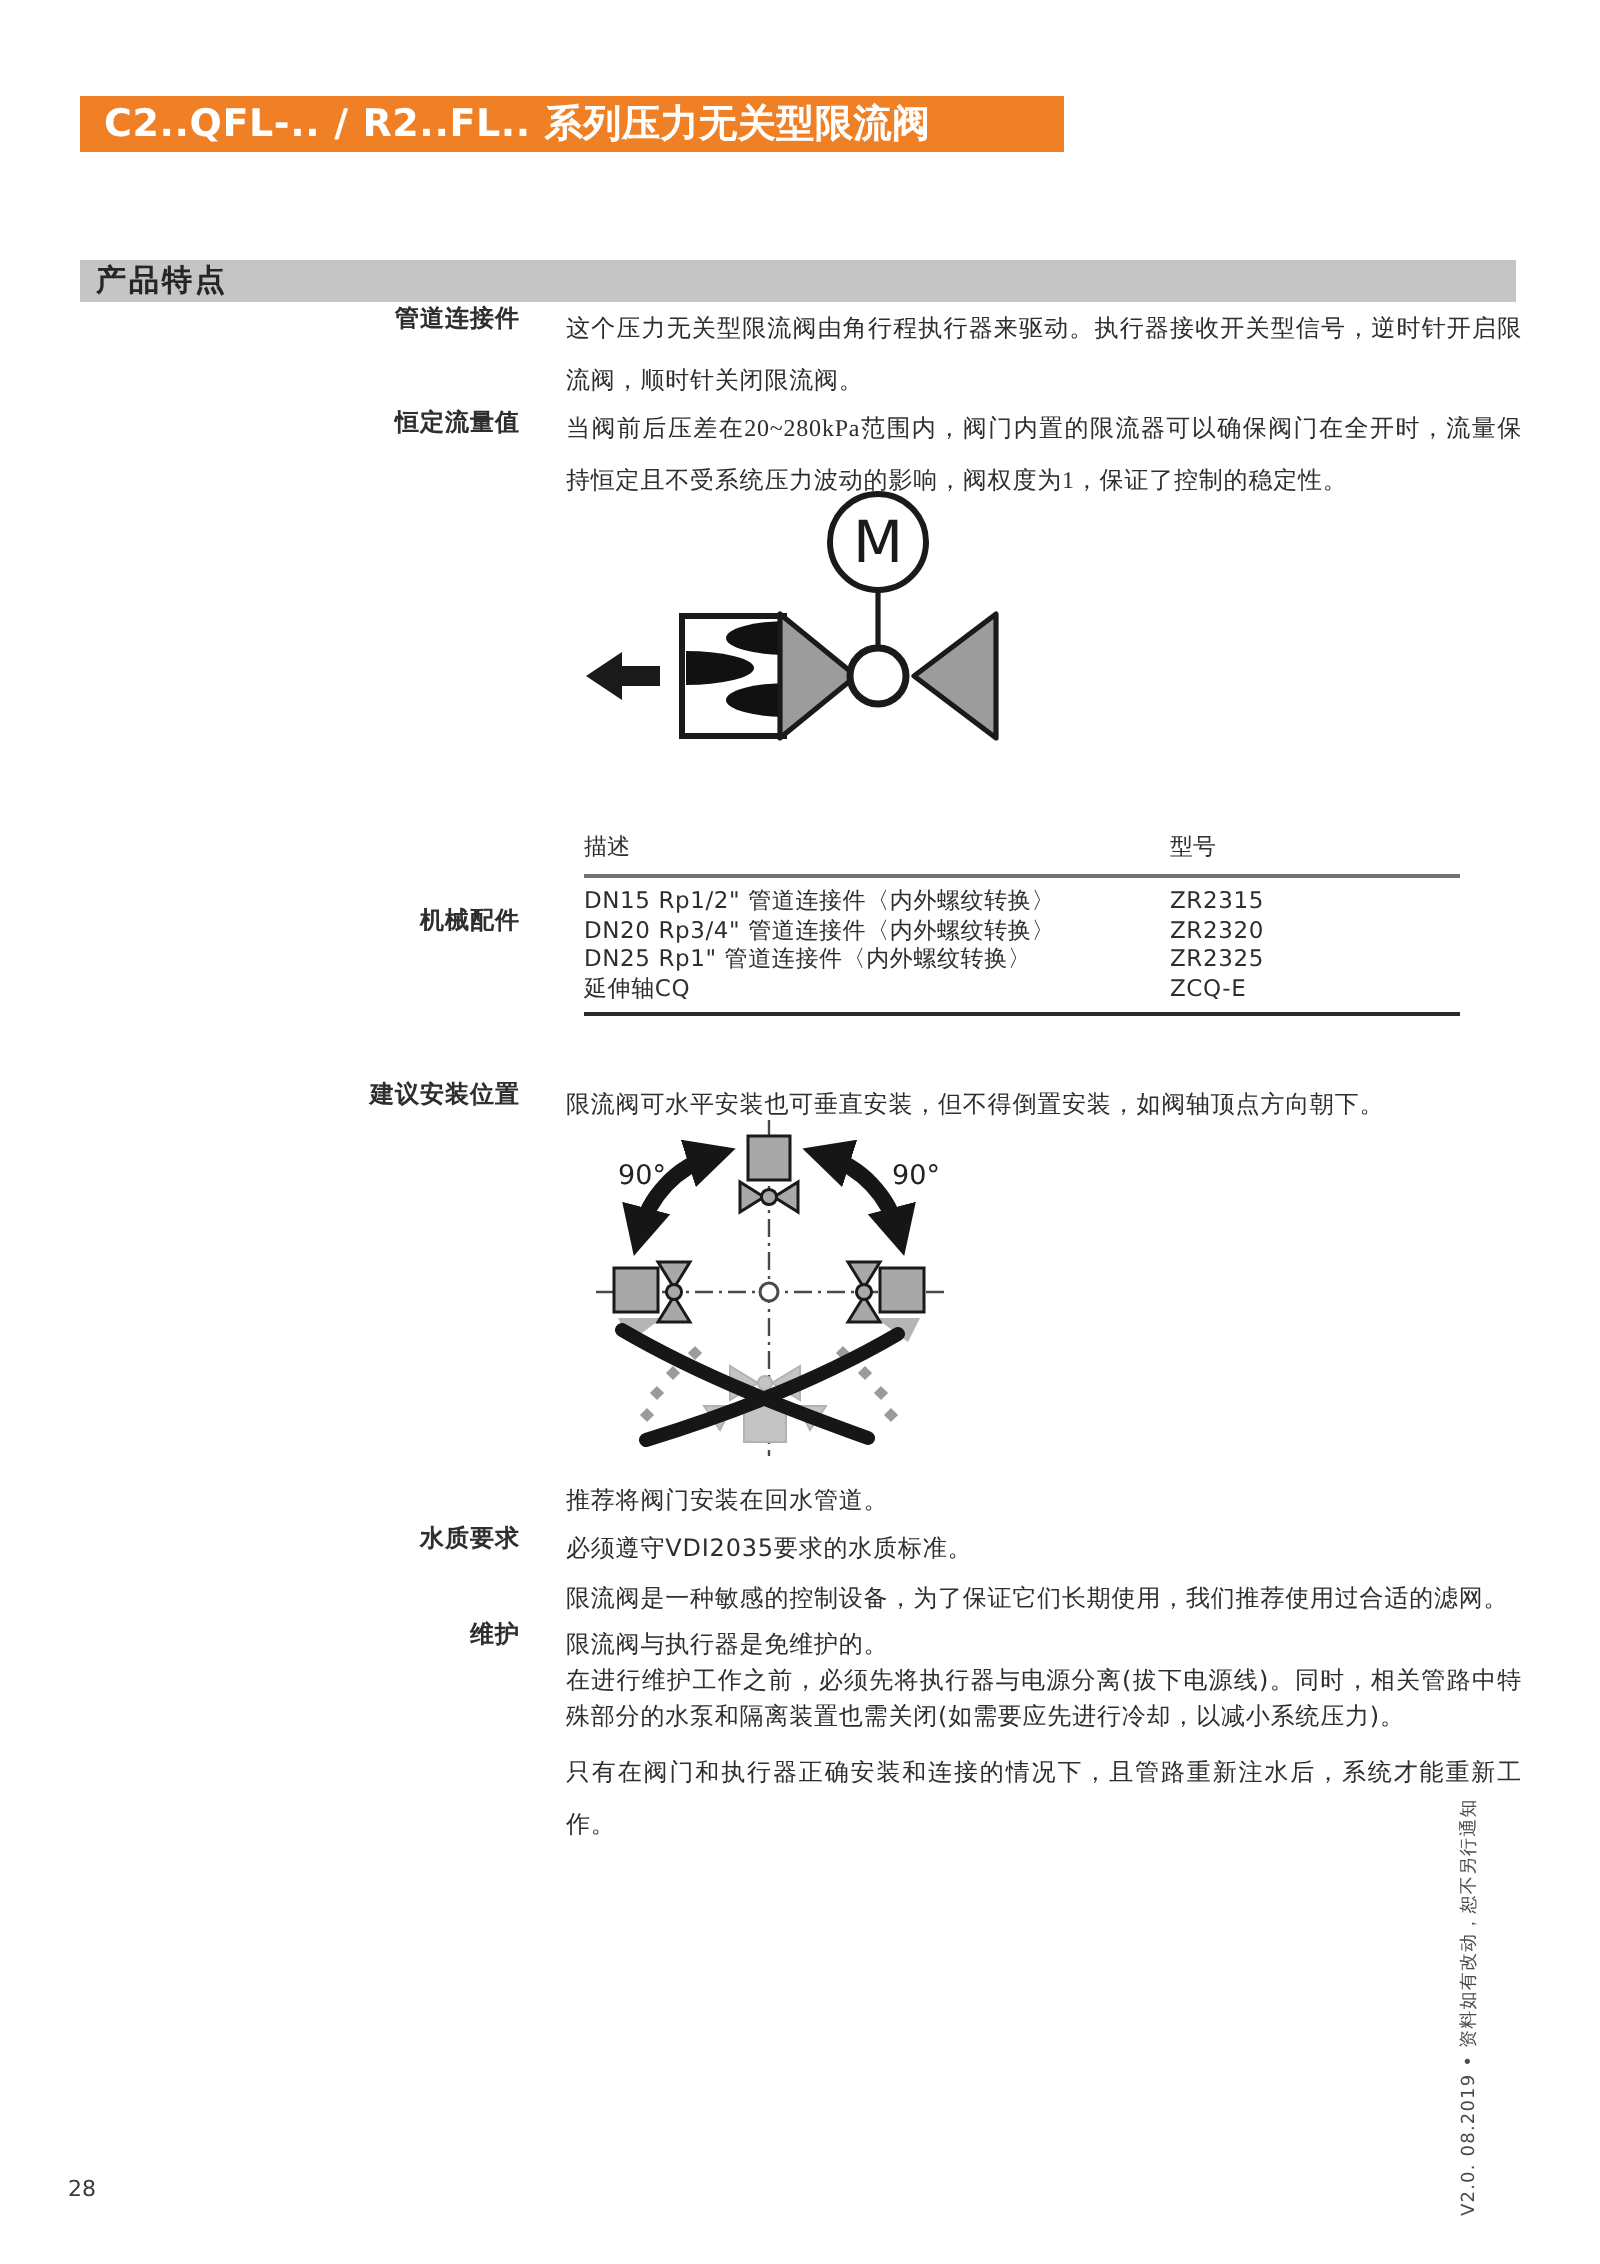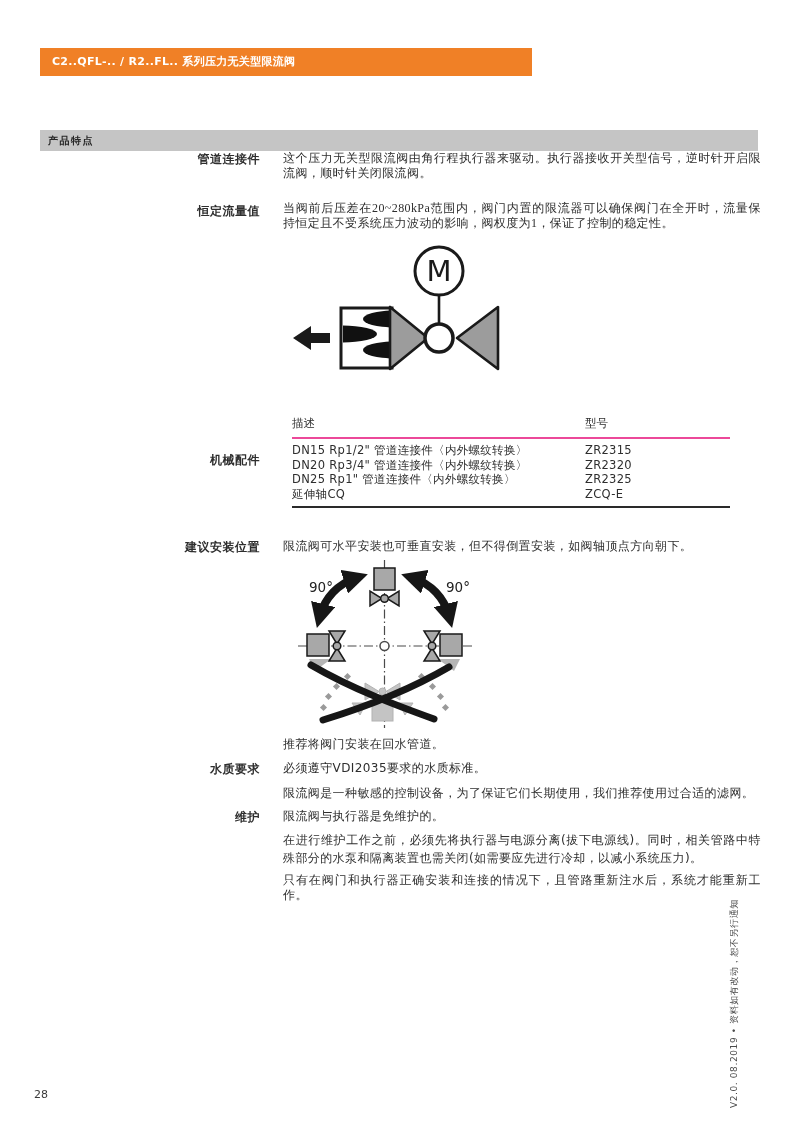--- a/index.html
+++ b/index.html
@@ -4,40 +4,40 @@
 <style>
   * { margin:0; padding:0; box-sizing:border-box; }
   html,body { background:#ffffff; }
   .page {
     position:relative; width:800px; height:1132px; background:#fff;
     font-family:"DejaVu Sans","Liberation Sans",sans-serif;
     color:#2e2e2e; overflow:hidden;
   }
   .title-bar {
     position:absolute; left:40px; top:48px; width:492px; height:28px;
-    background:#F08026; color:#fff; font-weight:bold; font-size:11px;
+    background:#F08026; color:#fff; font-weight:bold; font-size:19px;
     line-height:28px; padding-left:12px; letter-spacing:0.3px; white-space:nowrap;
   }
   .logo { position:absolute; left:643px; top:40px; width:92px; height:42px; }
   .section-bar {
     position:absolute; left:40px; width:718px; height:21px; background:#c5c5c5;
-    color:#262626; font-weight:bold; font-size:10px; line-height:21px;
+    color:#262626; font-weight:bold; font-size:15px; line-height:21px;
     padding-left:8px; letter-spacing:1.5px;
   }
   .row-label {
     position:absolute; left:0; width:260px; text-align:right; font-weight:bold;
     font-size:12px; letter-spacing:0.5px; color:#2e2e2e; line-height:17px;
   }
   .row-text {
     position:absolute; left:283px; width:478px; font-size:12px;
-    line-height:15px; letter-spacing:0.4px; color:#2e2e2e; text-align:justify;
+    line-height:26px; letter-spacing:0.4px; color:#2e2e2e; text-align:justify;
   }
   .row-text.wide-lh { line-height:18px; }
   .acc-table { position:absolute; left:292px; top:416px; width:438px; font-size:11.5px; color:#2e2e2e; }
-  .acc-head { display:flex; padding-bottom:6px; border-bottom:2px solid #ec4899; font-weight:normal; }
+  .acc-head { display:flex; padding-bottom:6px; border-bottom:2px solid #737373; font-weight:normal; }
   .acc-body { border-bottom:2px solid #2a2a2a; padding:4px 0 5px; }
   .acc-row { display:flex; height:14.5px; line-height:14.5px; letter-spacing:0.3px; }
   .acc-col1 { width:293px; }
   .page-number { position:absolute; left:34px; top:1088px; font-size:11px; color:#3a3a3a; }
   .side-note {
     position:absolute; left:728px; top:1108px; white-space:nowrap;
     transform:rotate(-90deg); transform-origin:0 0;
     font-size:9px; letter-spacing:0.6px; color:#4a4a4a;
   }
   svg { display:block; }

